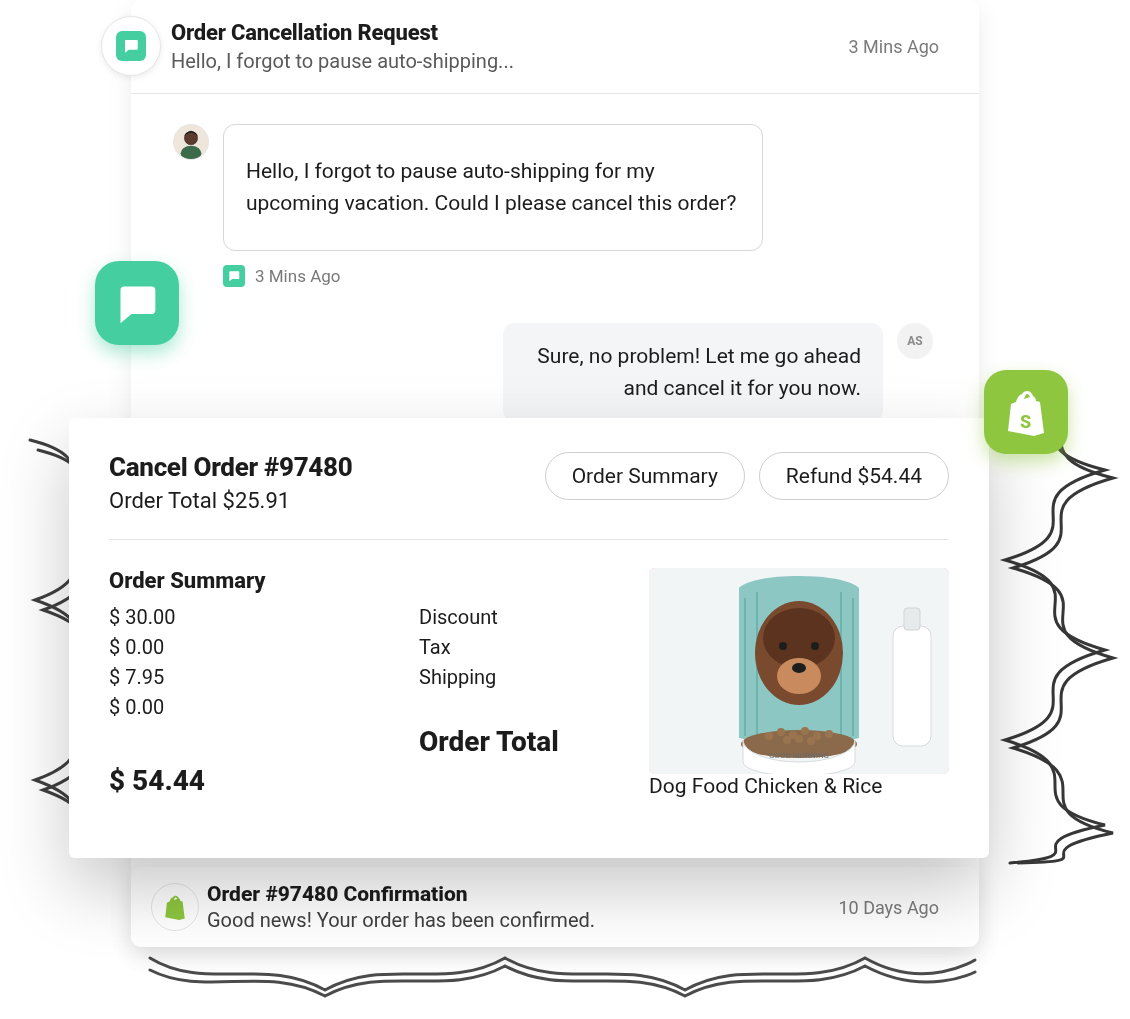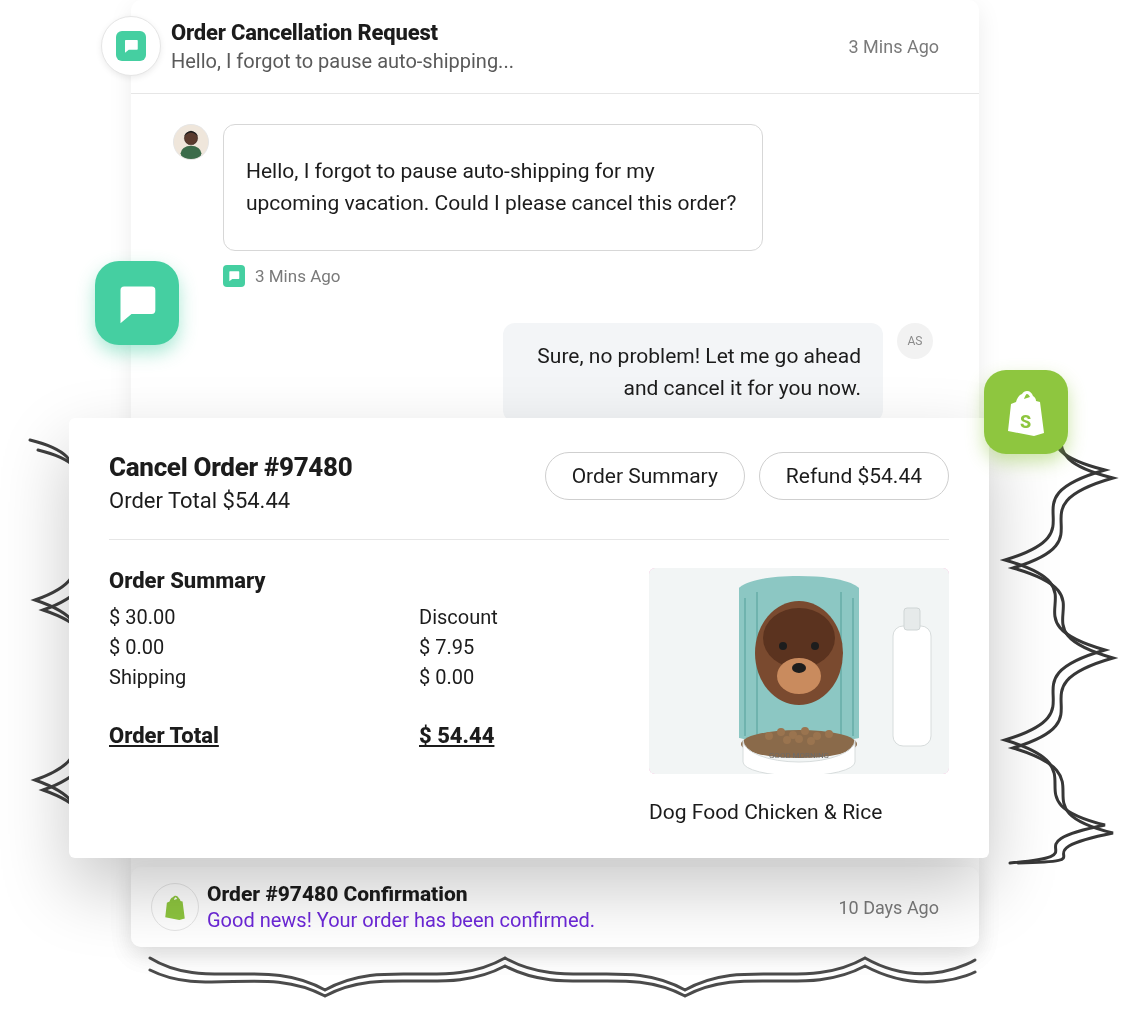--- a/index.html
+++ b/index.html
@@ -46,21 +46,21 @@
   }
   .msg-meta{display:flex;align-items:center;gap:10px;margin-top:14px;margin-left:50px;}
   .msg-meta .time{color:var(--muted);font-size:17px;}
 
   .agent-row{display:flex;justify-content:flex-end;align-items:flex-start;gap:14px;margin-top:36px;padding-right:4px;}
   .agent-bubble{
     background:var(--bubble);border-radius:12px;padding:18px 22px;font-size:21px;line-height:1.5;max-width:380px;text-align:right;
   }
   .agent-avatar{
     width:36px;height:36px;border-radius:50%;background:#f2f2f2;display:flex;align-items:center;justify-content:center;
-    color:#8a8a8a;font-weight:400;font-size:12px;flex:0 0 36px;
+    color:#8a8a8a;font-weight:700;font-size:12px;flex:0 0 36px;
   }
   .agent-meta{display:flex;justify-content:flex-end;gap:10px;align-items:center;margin-top:12px;padding-right:50px;}
 
   .tiny-chat-icon{
     width:22px;height:22px;border-radius:4px;background:var(--green-bright);display:flex;align-items:center;justify-content:center;
   }
   .tiny-chat-icon svg{width:14px;height:14px;fill:#fff;}
 
   
   .header-badge{
@@ -97,41 +97,41 @@
     border:1.5px solid #cfcfcf;background:#fff;color:#1c1c1c;border-radius:999px;padding:11px 26px;font-size:21px;cursor:pointer;
   }
 
   .order-body{display:flex;gap:50px;margin-top:28px;}
   .summary{flex:1;}
   .summary h3{margin:0 0 12px 0;font-size:22px;font-weight:800;}
 
   .product{flex:0 0 300px;}
   .product-img{width:300px;height:206px;border-radius:6px;background:#f9a8d4;overflow:hidden;position:relative;}
   .product-img svg{position:absolute;inset:0;width:100%;height:100%;}
-  .product-name{margin-top:26px;font-size:21px;}
+  .product-name{margin-top:0;font-size:21px;}
 
   
   .sumgrid{display:grid;grid-template-columns:310px 1fr;row-gap:6px;}
   .sumgrid .lab{font-size:20px;}
   .sumgrid .val{font-size:20px;}
-  .sumgrid .bold{font-weight:800;font-size:22px;text-decoration:underline;}
+  .sumgrid .bold{font-weight:800;font-size:28px;}
   .sumgrid .gap{height:22px;}
 
   
   .footer-item{
     position:absolute;left:131px;bottom:72px;width:848px;height:80px;background:#fff;border-radius:10px;box-shadow:var(--shadow);
     display:flex;align-items:center;justify-content:space-between;padding:0 40px 0 20px;
   }
   .footer-left{display:flex;align-items:center;gap:8px;}
   .round-icon{
     width:48px;height:48px;border-radius:50%;border:1px solid var(--line);display:flex;align-items:center;justify-content:center;background:#fff;
   }
   .round-icon svg{width:26px;height:26px;fill:var(--lime);}
   .footer-text .title{font-weight:800;font-size:21px;}
-  .footer-text .subtitle{font-size:20px;color:#6d28d9;margin-top:2px;}
+  .footer-text .subtitle{font-size:20px;color:#404040;margin-top:2px;}
   .footer-time{color:var(--muted);font-size:18px;}
 
   
   .scribble{position:absolute;pointer-events:none;z-index:1;}
   .scribble svg{width:100%;height:100%;}
 </style>
 </head>
 <body>
 
 <div class="stage">
@@ -226,35 +226,36 @@
     <svg viewBox="0 0 48 48">
       <path d="M31 8c-1-3-3-5-6-5-2 0-4 1-5 3-3 1-5 4-6 8l-5 2-3 27 26 5 10-3-4-31-4-1c0-2-1-4-3-5zm-6-2c1 0 2 1 3 3-2 1-4 1-6 2 1-3 2-5 3-5z" fill="#ffffff"></path>
     </svg>
     <span class="s-letter">S</span>
   </div>
 
   <div class="order-card">
     <div class="order-card-header">
       <div>
         <h2>Cancel Order #97480</h2>
-        <div class="sub">Order Total $54.44</div>
+        <div class="sub">Order Total $25.91</div>
       </div>
       <div class="order-card-buttons">
         <button class="pill-button">Order Summary</button>
         <button class="pill-button">Refund $54.44</button>
       </div>
     </div>
 
     <div class="order-body">
       <div class="summary">
         <h3>Order Summary</h3>
         <div class="sumgrid">
           <div class="val">$ 30.00</div>
           <div class="lab">Discount</div>
           <div class="val">$ 0.00</div>
+          <div class="lab">Tax</div>
           <div class="val">$ 7.95</div>
           <div class="lab">Shipping</div>
           <div class="val">$ 0.00</div>
           <div class="gap"></div>
             <div class="gap"></div>
           <div class="lab bold">Order Total</div>
           <div class="val bold">$ 54.44</div>
         </div>
       </div>
 

